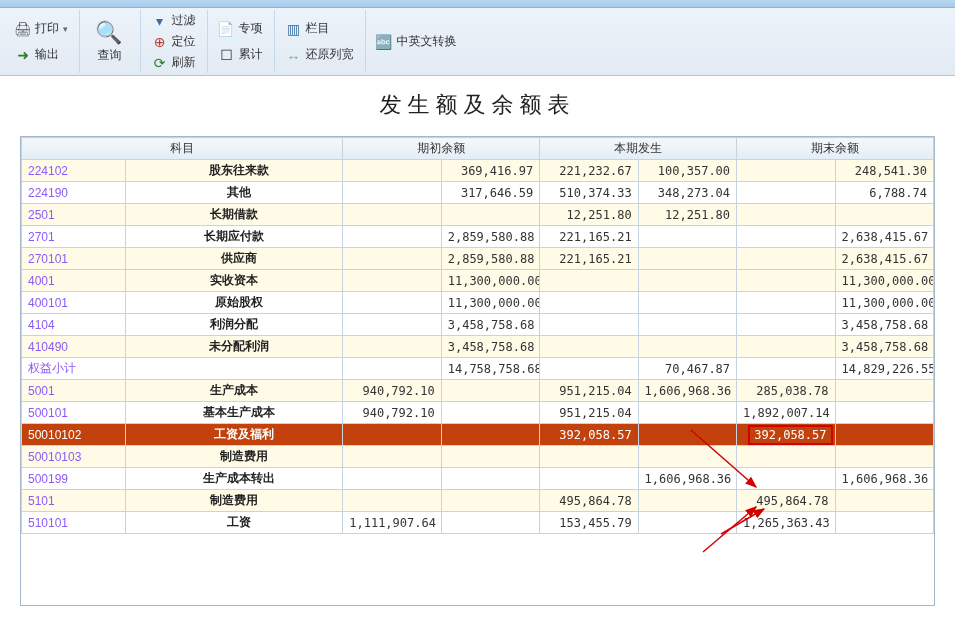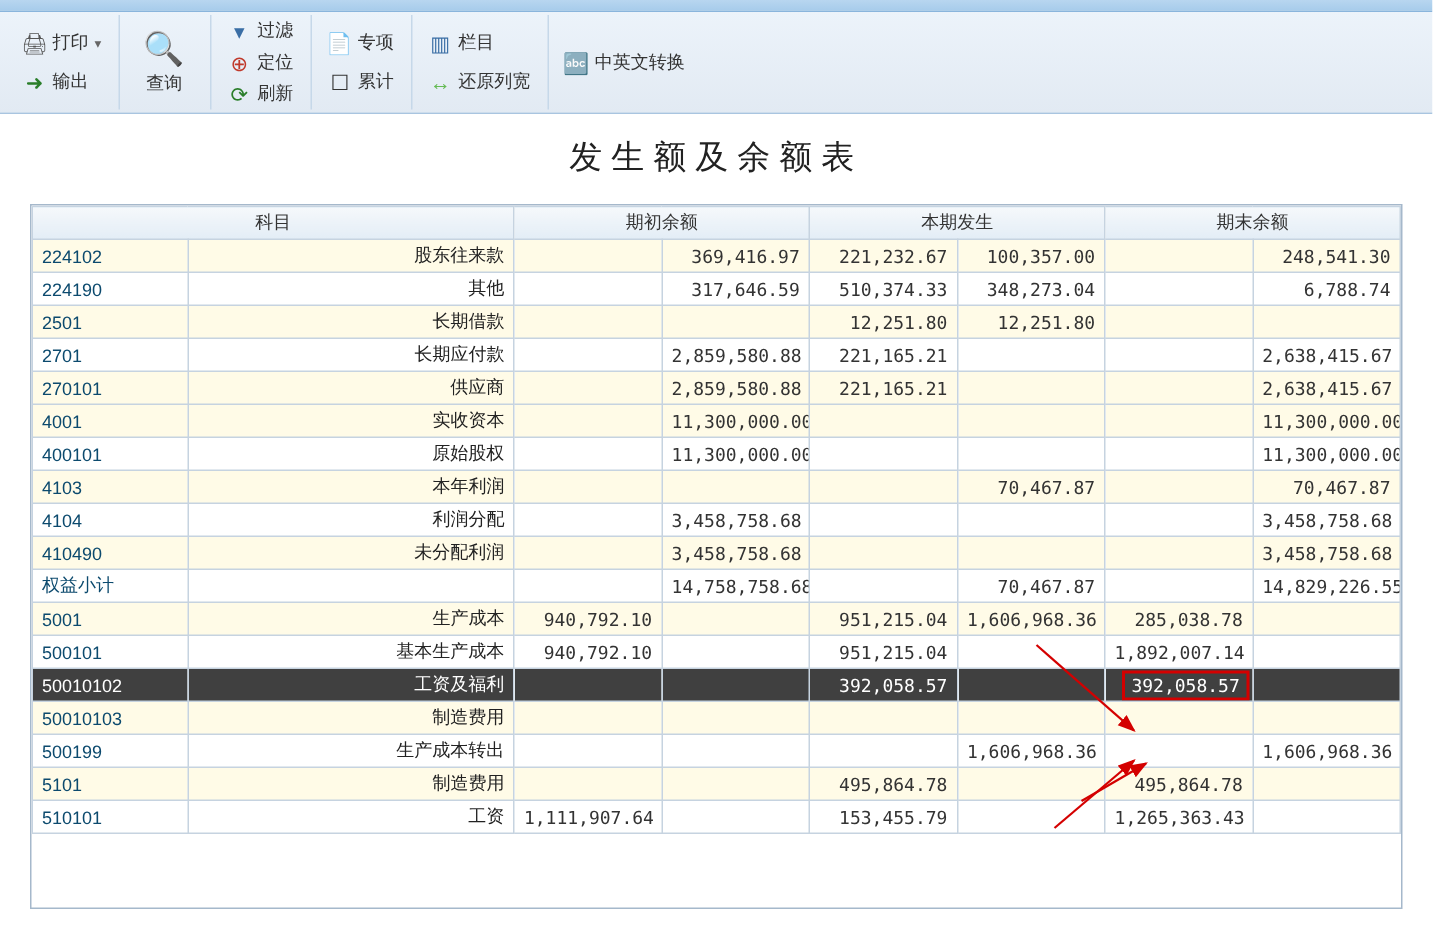--- a/index.html
+++ b/index.html
@@ -101,25 +101,25 @@
     white-space: nowrap;
     overflow: hidden;
     text-overflow: clip;
   }
   .grid thead th {
     background: linear-gradient(#f5f8fb, #e3edf6);
     font-weight: normal;
     color: #333;
     text-align: center;
   }
-  .grid tbody td.code { text-align: left; color: #0c4a6e; }
-  .grid tbody td.name { text-align: right; color: #222; }
+  .grid tbody td.code { text-align: left; color: #8b5cf6; }
+  .grid tbody td.name { text-align: center; color: #222; font-weight: bold; }
   .grid tbody td.num { text-align: right; font-family: Consolas, monospace; }
   .grid tbody tr.yellow td { background: #fffbe7; }
-  .grid tbody tr.sel td { background: #404040; color: #fff; }
+  .grid tbody tr.sel td { background: #c2410c; color: #fff; }
   .grid tbody tr.sel td.num { color: #fff; }
   .red-box {
     border: 2px solid #d40000;
     padding: 1px 4px;
     display: inline-block;
     background: transparent;
   }
   .arrows {
     position: absolute;
     pointer-events: none;
@@ -284,30 +284,20 @@
         <tr>
           <td class="code">400101</td>
           <td class="name">&nbsp;&nbsp;&nbsp;原始股权</td>
           <td class="num"></td>
           <td class="num">11,300,000.00</td>
           <td class="num"></td>
           <td class="num"></td>
           <td class="num"></td>
           <td class="num">11,300,000.00</td>
         </tr>
-        <tr class="yellow">
-          <td class="code">4103</td>
-          <td class="name">本年利润</td>
-          <td class="num"></td>
-          <td class="num"></td>
-          <td class="num"></td>
-          <td class="num">70,467.87</td>
-          <td class="num"></td>
-          <td class="num">70,467.87</td>
-        </tr>
         <tr>
           <td class="code">4104</td>
           <td class="name">利润分配</td>
           <td class="num"></td>
           <td class="num">3,458,758.68</td>
           <td class="num"></td>
           <td class="num"></td>
           <td class="num"></td>
           <td class="num">3,458,758.68</td>
         </tr>

